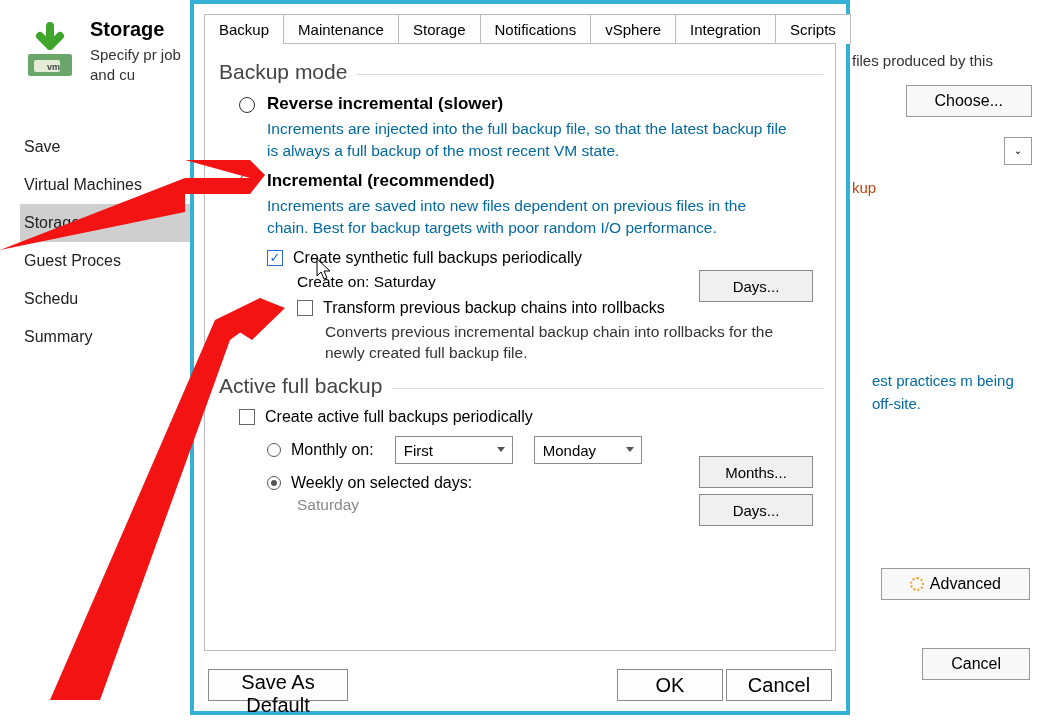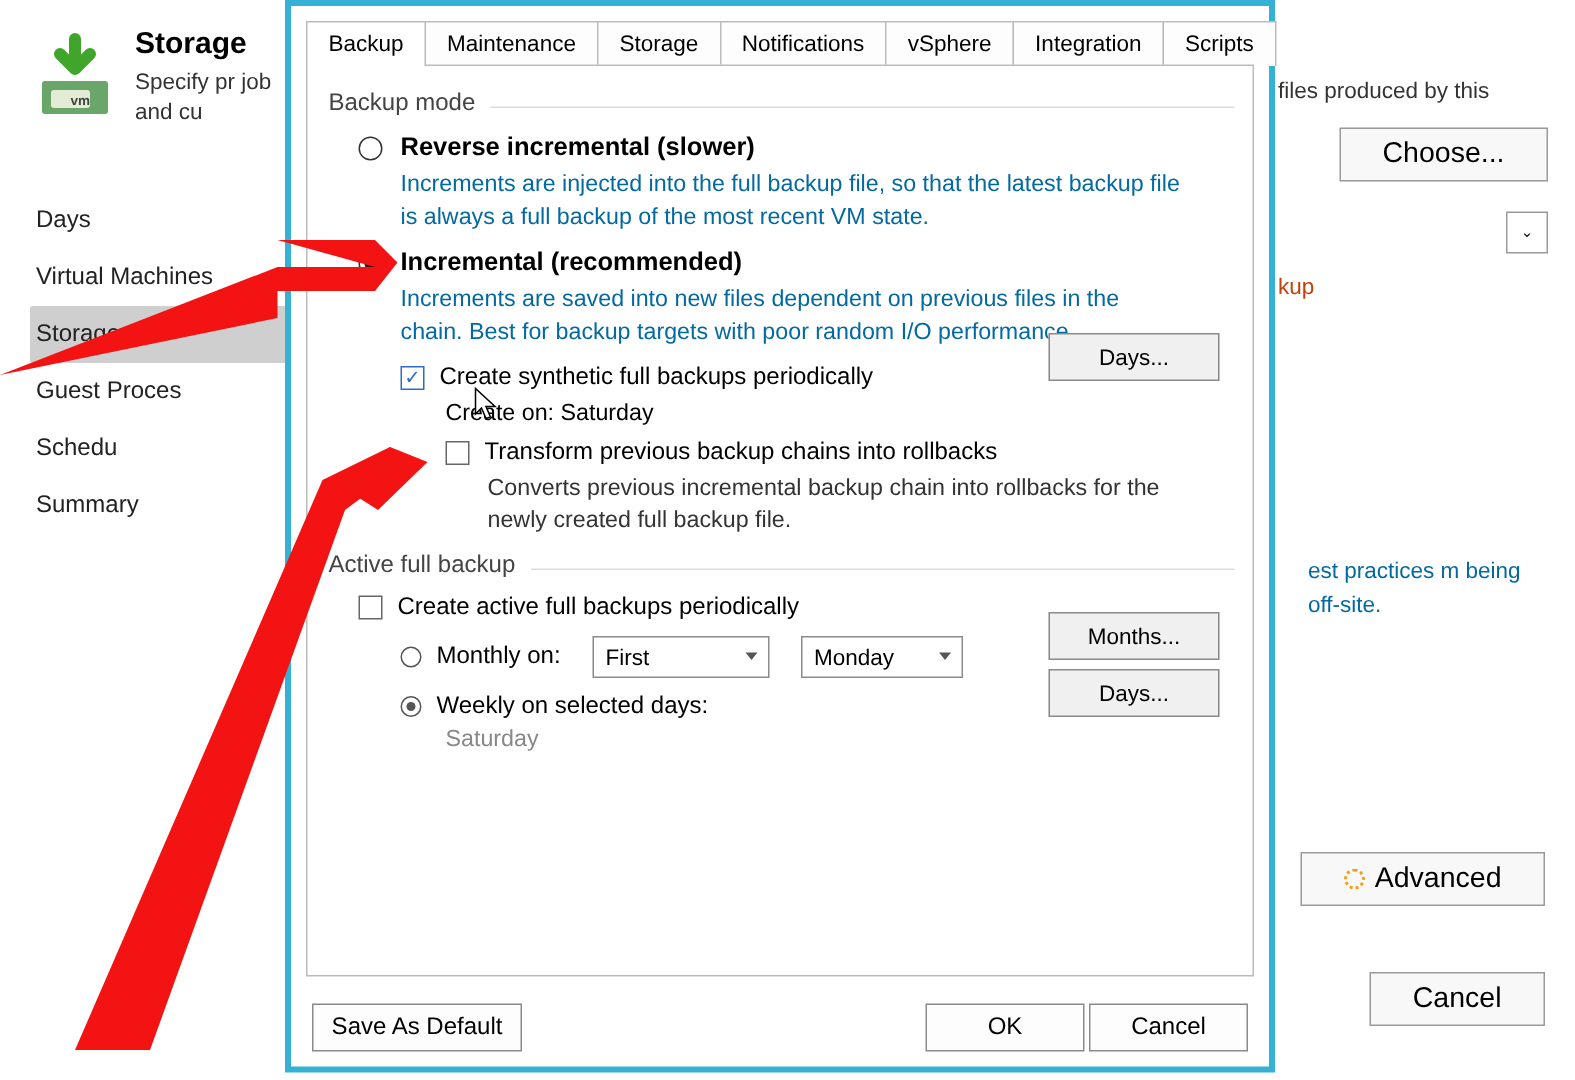--- a/index.html
+++ b/index.html
@@ -13,75 +13,75 @@
   .left-title h2 { margin: 0 0 4px 0; font-size: 20px; font-weight: 600; }
   .left-title p { margin: 0; font-size: 15px; color: #333; line-height: 1.35; }
   .nav { margin-top: 30px; }
   .nav-item { padding: 10px 4px; font-size: 16px; color: #222; cursor: pointer; }
   .nav-item.active { background: #cfcfcf; border-radius: 2px; }
 
   
   .bg-right { position: absolute; right: 18px; top: 50px; width: 180px; }
   .bg-text { font-size: 15px; color: #333; line-height: 1.5; margin-bottom: 12px; }
   .bg-choose { display: flex; justify-content: flex-end; margin-bottom: 20px; }
-  .btn { background: #f8f8f8; border: 1px solid #9a9a9a; padding: 6px 28px; font-size: 19px; cursor: pointer; }
+  .btn { background: #f8f8f8; border: 1px solid #9a9a9a; padding: 6px 28px; font-size: 16px; cursor: pointer; }
   .bg-combo { display: flex; justify-content: flex-end; margin-bottom: 14px; }
   .combo-ghost { width: 28px; height: 28px; border: 1px solid #9a9a9a; display: flex; align-items: center; justify-content: center; font-size: 10px; }
   .bg-link { color: #c2410c; font-size: 15px; }
   .bg-practices { position: absolute; right: 18px; top: 370px; width: 160px; font-size: 15px; color: #0369a1; line-height: 1.5; }
   .bg-adv { position: absolute; right: 20px; top: 568px; }
   .bg-adv .btn { display: flex; align-items: center; gap: 6px; }
   .gear { width: 14px; height: 14px; border: 2px dotted #f0a020; border-radius: 50%; display: inline-block; }
   .bg-cancel { position: absolute; right: 20px; top: 648px; }
 
   
   .dialog { position: absolute; left: 190px; top: 0; width: 660px; height: 715px; border: 4px solid #36b1d6; background: #fff; }
   .tabs { display: flex; margin: 10px 10px 0 10px; }
   .tab { padding: 6px 14px; border: 1px solid #bbb; border-bottom: none; font-size: 15px; background: #fdfdfd; cursor: pointer; margin-right: -1px; }
   .tab.active { background: #fff; position: relative; z-index: 2; }
   .tab-panel { margin: 0 10px 10px 10px; border: 1px solid #bbb; padding: 14px 12px; height: 608px; position: relative; top: -1px; background: #fff; }
 
-  .group-label { font-size: 16px; color: #444; margin: 2px 0 10px 2px; display: flex; align-items: center; gap: 10px; }
+  .group-label { font-size: 21px; color: #444; margin: 2px 0 10px 2px; display: flex; align-items: center; gap: 10px; }
   .group-label::after { content: ""; flex: 1; border-top: 1px solid #dcdcdc; position: relative; top: 2px; }
 
   .radio-row { display: flex; align-items: flex-start; gap: 12px; margin: 6px 0 2px 22px; }
   .radio { width: 16px; height: 16px; border: 1.5px solid #333; border-radius: 50%; margin-top: 3px; display: inline-flex; align-items: center; justify-content: center; flex: 0 0 16px; }
   .radio.checked::after { content: ""; width: 8px; height: 8px; background: #222; border-radius: 50%; }
   .radio-title { font-size: 17px; font-weight: 600; }
   .radio-desc { font-size: 15.5px; color: #0369a1; margin: 4px 0 10px 50px; line-height: 1.4; max-width: 520px; }
 
   .chk-row { display: flex; align-items: center; gap: 10px; margin: 8px 0 4px 50px; }
   .chk { width: 16px; height: 16px; border: 1.5px solid #2a6bcc; display: inline-flex; align-items: center; justify-content: center; flex: 0 0 16px; }
   .chk.plain { border-color: #666; }
   .chk.checked::after { content: "✓"; font-size: 13px; color: #2a6bcc; line-height: 1; }
   .chk-label { font-size: 16px; }
 
   .sub-line { margin: 6px 0 4px 80px; font-size: 15.5px; }
   .sub-desc { margin: 4px 0 10px 108px; font-size: 15.5px; color: #333; line-height: 1.4; max-width: 460px; }
 
   .days-btn { position: absolute; right: 22px; }
   .days-btn.a { top: 178px; }
   .days-btn.b { top: 402px; }
-  .btn-wide { background: #f0f0f0; border: 1px solid #8a8a8a; width: 114px; height: 32px; font-size: 15px; cursor: pointer; }
+  .btn-wide { background: #f0f0f0; border: 1px solid #8a8a8a; width: 114px; height: 32px; font-size: 15px; cursor: pointer; margin-top: 48px; }
   .btn-months { position: absolute; right: 22px; top: 364px; }
 
   .active-group { margin-top: 8px; }
   .combo { border: 1px solid #8a8a8a; height: 28px; font-size: 15px; padding: 2px 22px 2px 8px; background: #fff; appearance: none; position: relative; }
   .combo-wrap { position: relative; display: inline-block; padding-left: 11px; }
   .combo-wrap::after { content: ""; position: absolute; right: 8px; top: 11px; border-left: 4px solid transparent; border-right: 4px solid transparent; border-top: 5px solid #555; pointer-events: none; }
   .radio-inline { display: flex; align-items: center; gap: 10px; margin: 10px 0 4px 50px; }
   .radio-sm { width: 14px; height: 14px; border: 1.5px solid #555; border-radius: 50%; display: inline-flex; align-items: center; justify-content: center; }
   .radio-sm.checked::after { content: ""; width: 6px; height: 6px; background: #555; border-radius: 50%; }
 
   .saturday { margin: 4px 0 0 80px; font-size: 15.5px; color: #888; }
 
   
   .dlg-footer { position: absolute; left: 0; right: 0; bottom: 10px; display: flex; justify-content: space-between; padding: 0 14px; }
   .dlg-footer .right { display: flex; gap: 3px; }
-  .dlg-btn { border: 1px solid #8a8a8a; background: #fdfdfd; width: 106px; height: 32px; font-size: 16px; cursor: pointer; }
+  .dlg-btn { border: 1px solid #8a8a8a; background: #fdfdfd; width: 106px; height: 32px; font-size: 20px; cursor: pointer; }
   .dlg-btn.save { width: 140px; }
 
   
   .arrows { position: absolute; left: 0; top: 0; width: 1050px; height: 720px; pointer-events: none; }
 
   
   .cursor { position: absolute; left: 316px; top: 258px; width: 18px; height: 24px; }
 </style>
 </head>
 <body>
@@ -95,21 +95,21 @@
         <rect x="14" y="38" width="26" height="12" rx="2" fill="#e4ecd6"></rect>
         <text x="27" y="48" font-size="9" fill="#444" font-weight="700">vm</text>
       </svg>
     </div>
     <div class="left-title">
       <h2>Storage</h2>
       <p>Specify pr job and cu</p>
     </div>
   </div>
   <div class="nav" id="nav">
-      <div class="nav-item">Days</div>
+      <div class="nav-item">Save</div>
       <div class="nav-item">Virtual Machines</div>
       <div class="nav-item active">Storage</div>
       <div class="nav-item">Guest Proces</div>
       <div class="nav-item">Schedu</div>
       <div class="nav-item">Summary</div>
     </div>
 </div>
 
 <div class="bg-right">
   <div class="bg-text">files produced by this</div>

